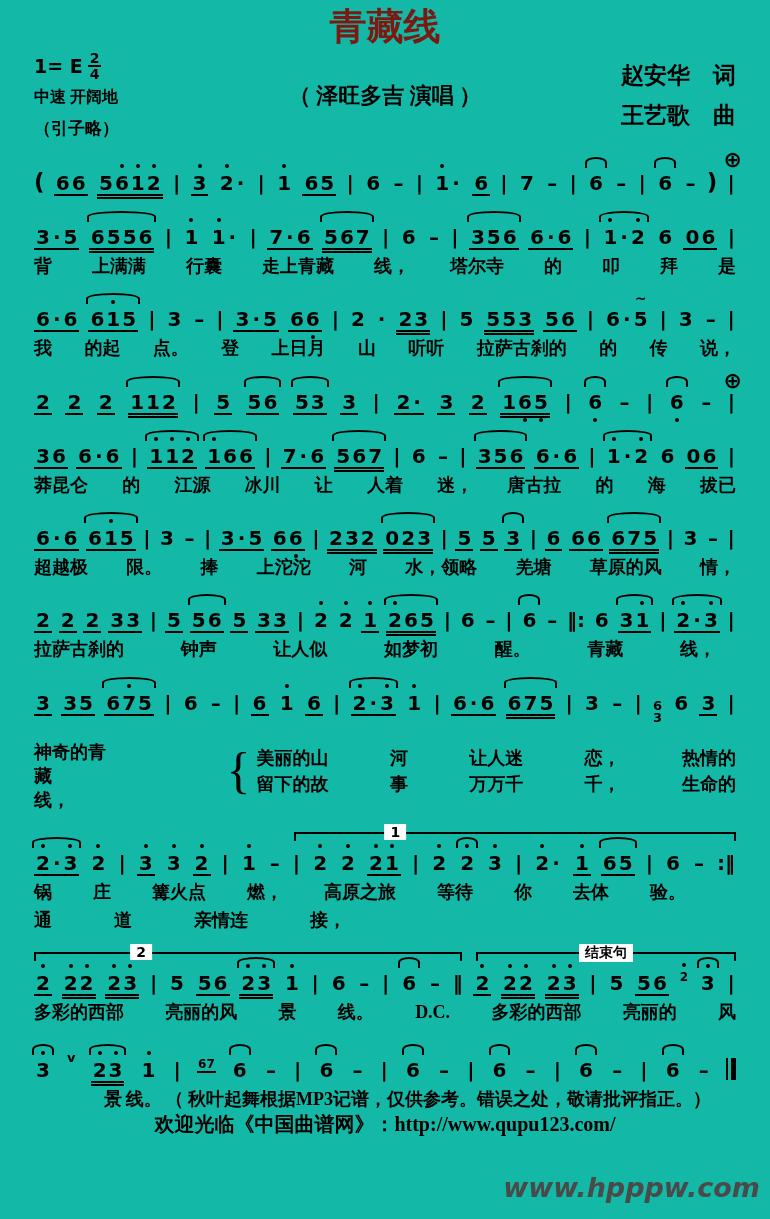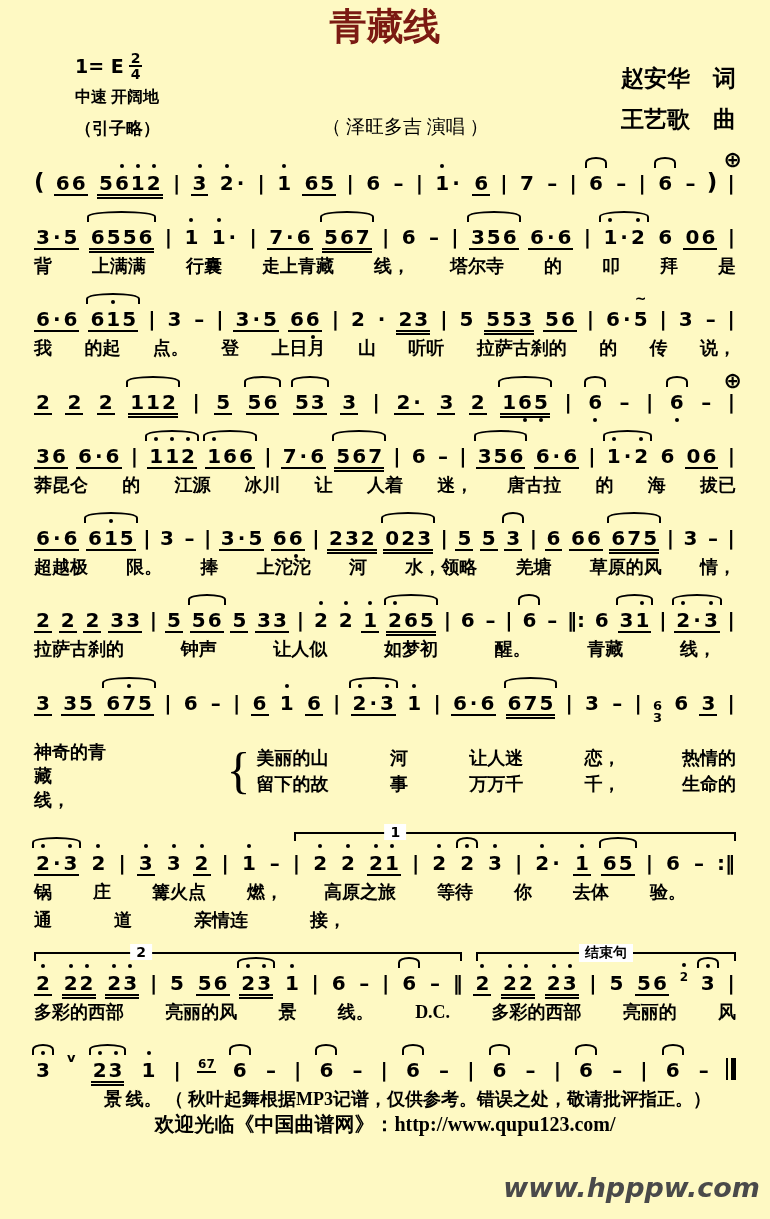--- a/index.html
+++ b/index.html
@@ -1,24 +1,24 @@
 <!DOCTYPE html>
 <html><head>
 <meta charset="utf-8">
 <style>
   html,body{margin:0;padding:0;background:#fff;}
   .page{position:relative;width:770px;height:1219px;box-sizing:border-box;
-        padding:4px 34px 0 34px;overflow:hidden;background:#fef9c3;color:#000;
+        padding:4px 34px 0 34px;overflow:hidden;background:#14b8a6;color:#000;
         font-family:"Liberation Serif",serif;}
   
   .title{text-align:center;font-family:"Liberation Sans",sans-serif;
          font-weight:bold;font-size:37px;line-height:1.15;color:#7b1a12;margin:2px 0 2px;}
-  .meta{display:flex;align-items:flex-end;margin-top:2px;margin-left:41px;}
+  .meta{display:flex;align-items:center;margin-top:2px;}
   .meta-left{width:27%;}
-  .meta-center{width:46%;text-align:center;font-weight:normal;font-size:19px;padding-top:2px;}
+  .meta-center{width:46%;text-align:center;font-weight:bold;font-size:22px;padding-top:2px;}
   .meta-right{width:27%;text-align:right;font-weight:bold;font-size:23px;line-height:1.75;padding-top:2px;}
   .keyrow{font-family:"DejaVu Sans",sans-serif;font-weight:bold;font-size:19px;display:flex;align-items:center;}
   .frac{display:inline-flex;flex-direction:column;text-align:center;font-size:14px;line-height:1.05;margin-left:5px;}
   .frac i{font-style:normal;}
   .frac .ftop{border-bottom:2px solid #000;padding:0 2px;}
   .tempo{font-weight:bold;font-size:16px;margin-top:5px;}
   .intro{font-weight:bold;font-size:17px;margin-top:9px;}
   
   .sys{position:relative;margin-top:13px;}
   .not-row{display:flex;justify-content:space-between;align-items:baseline;

